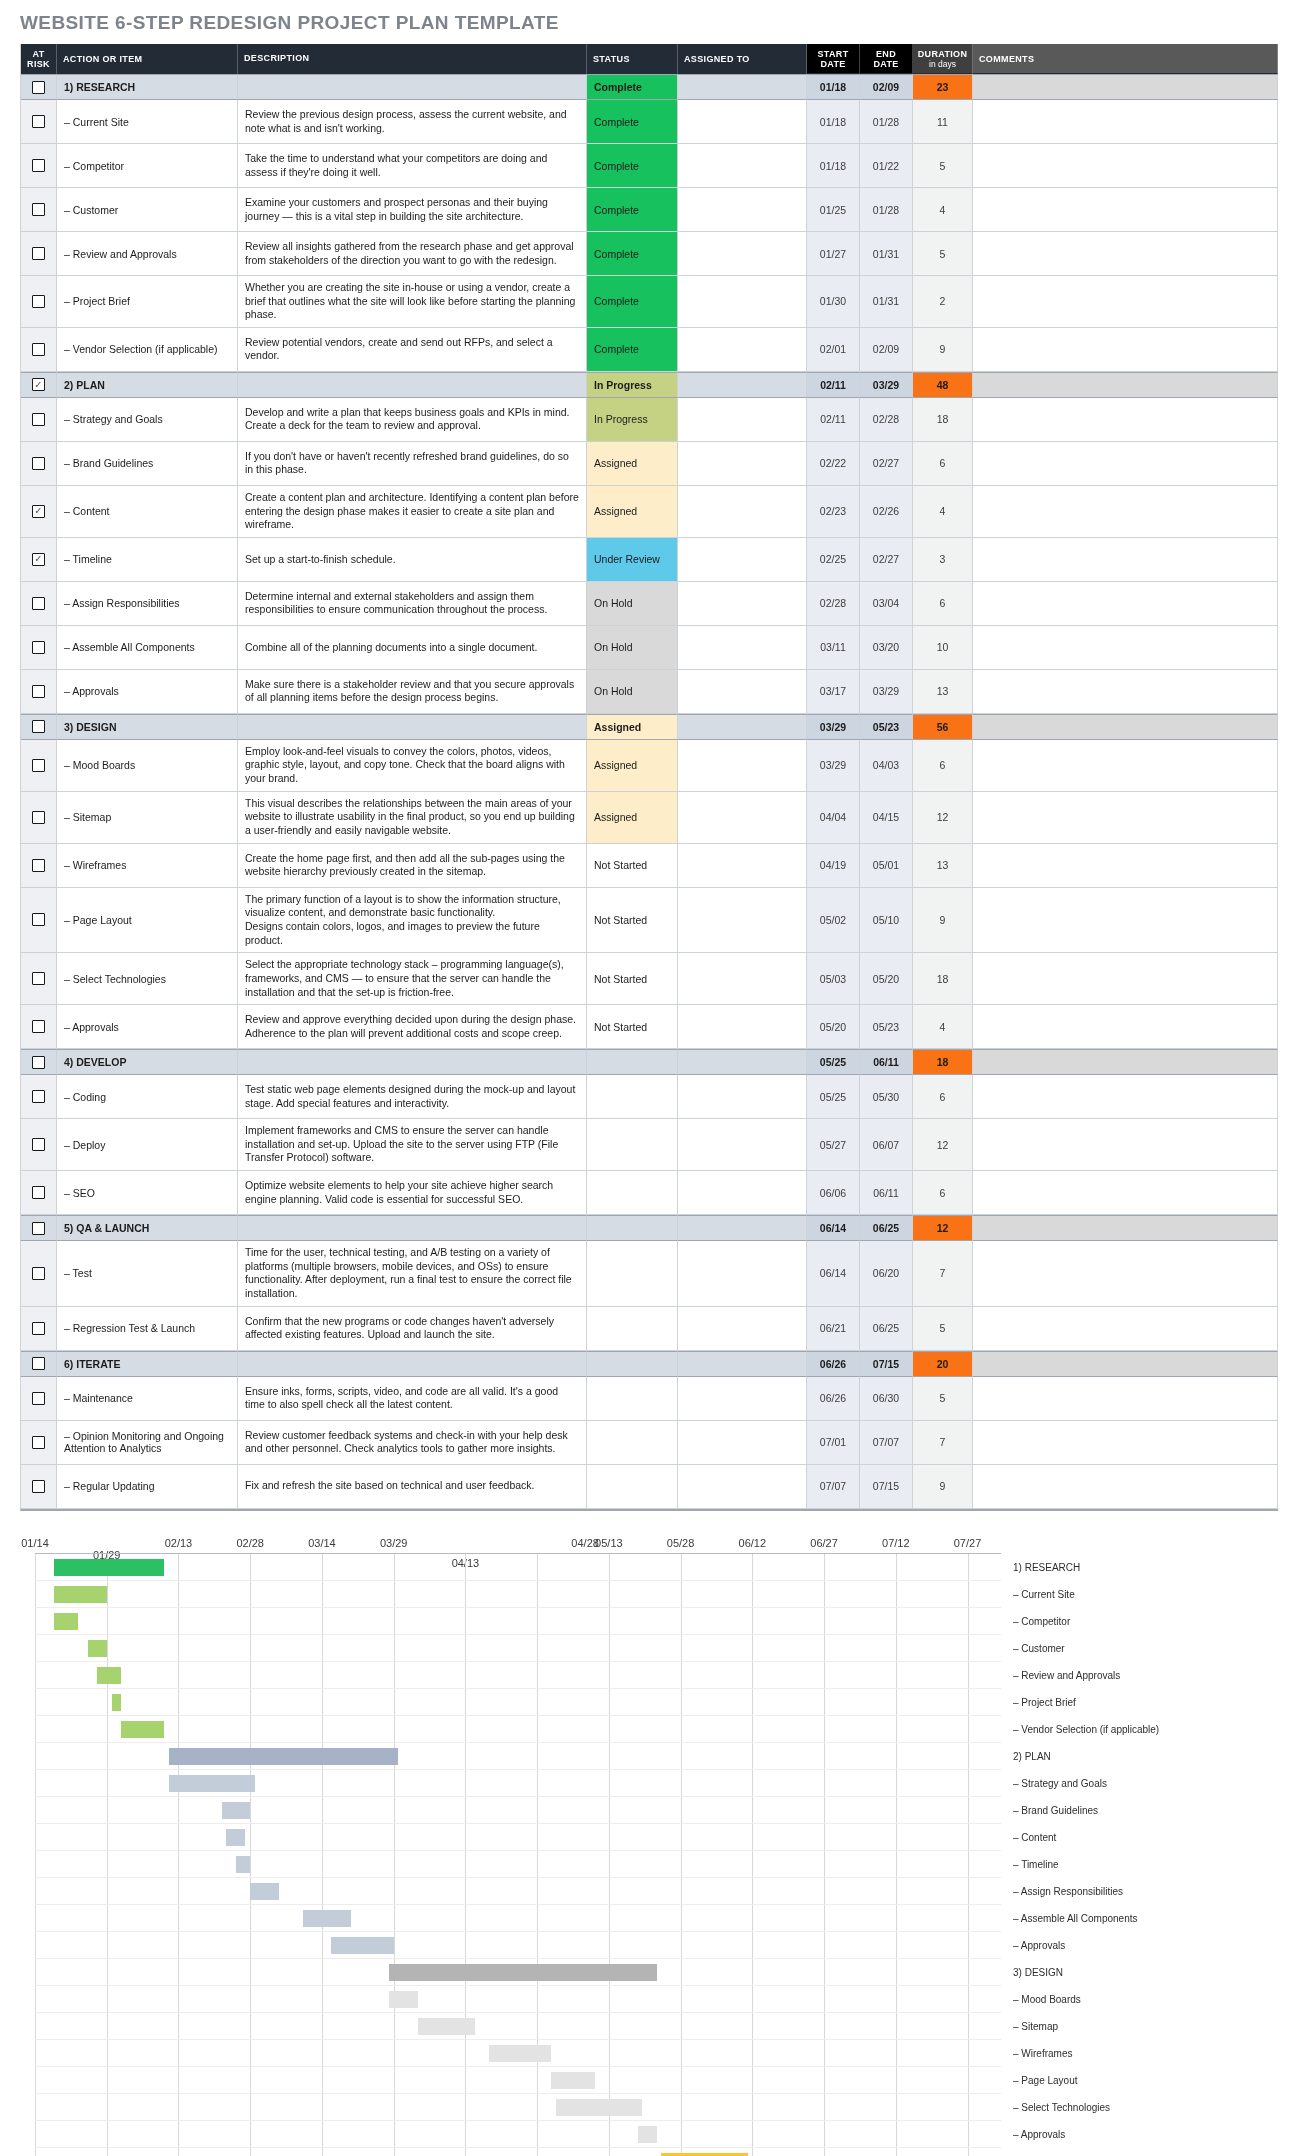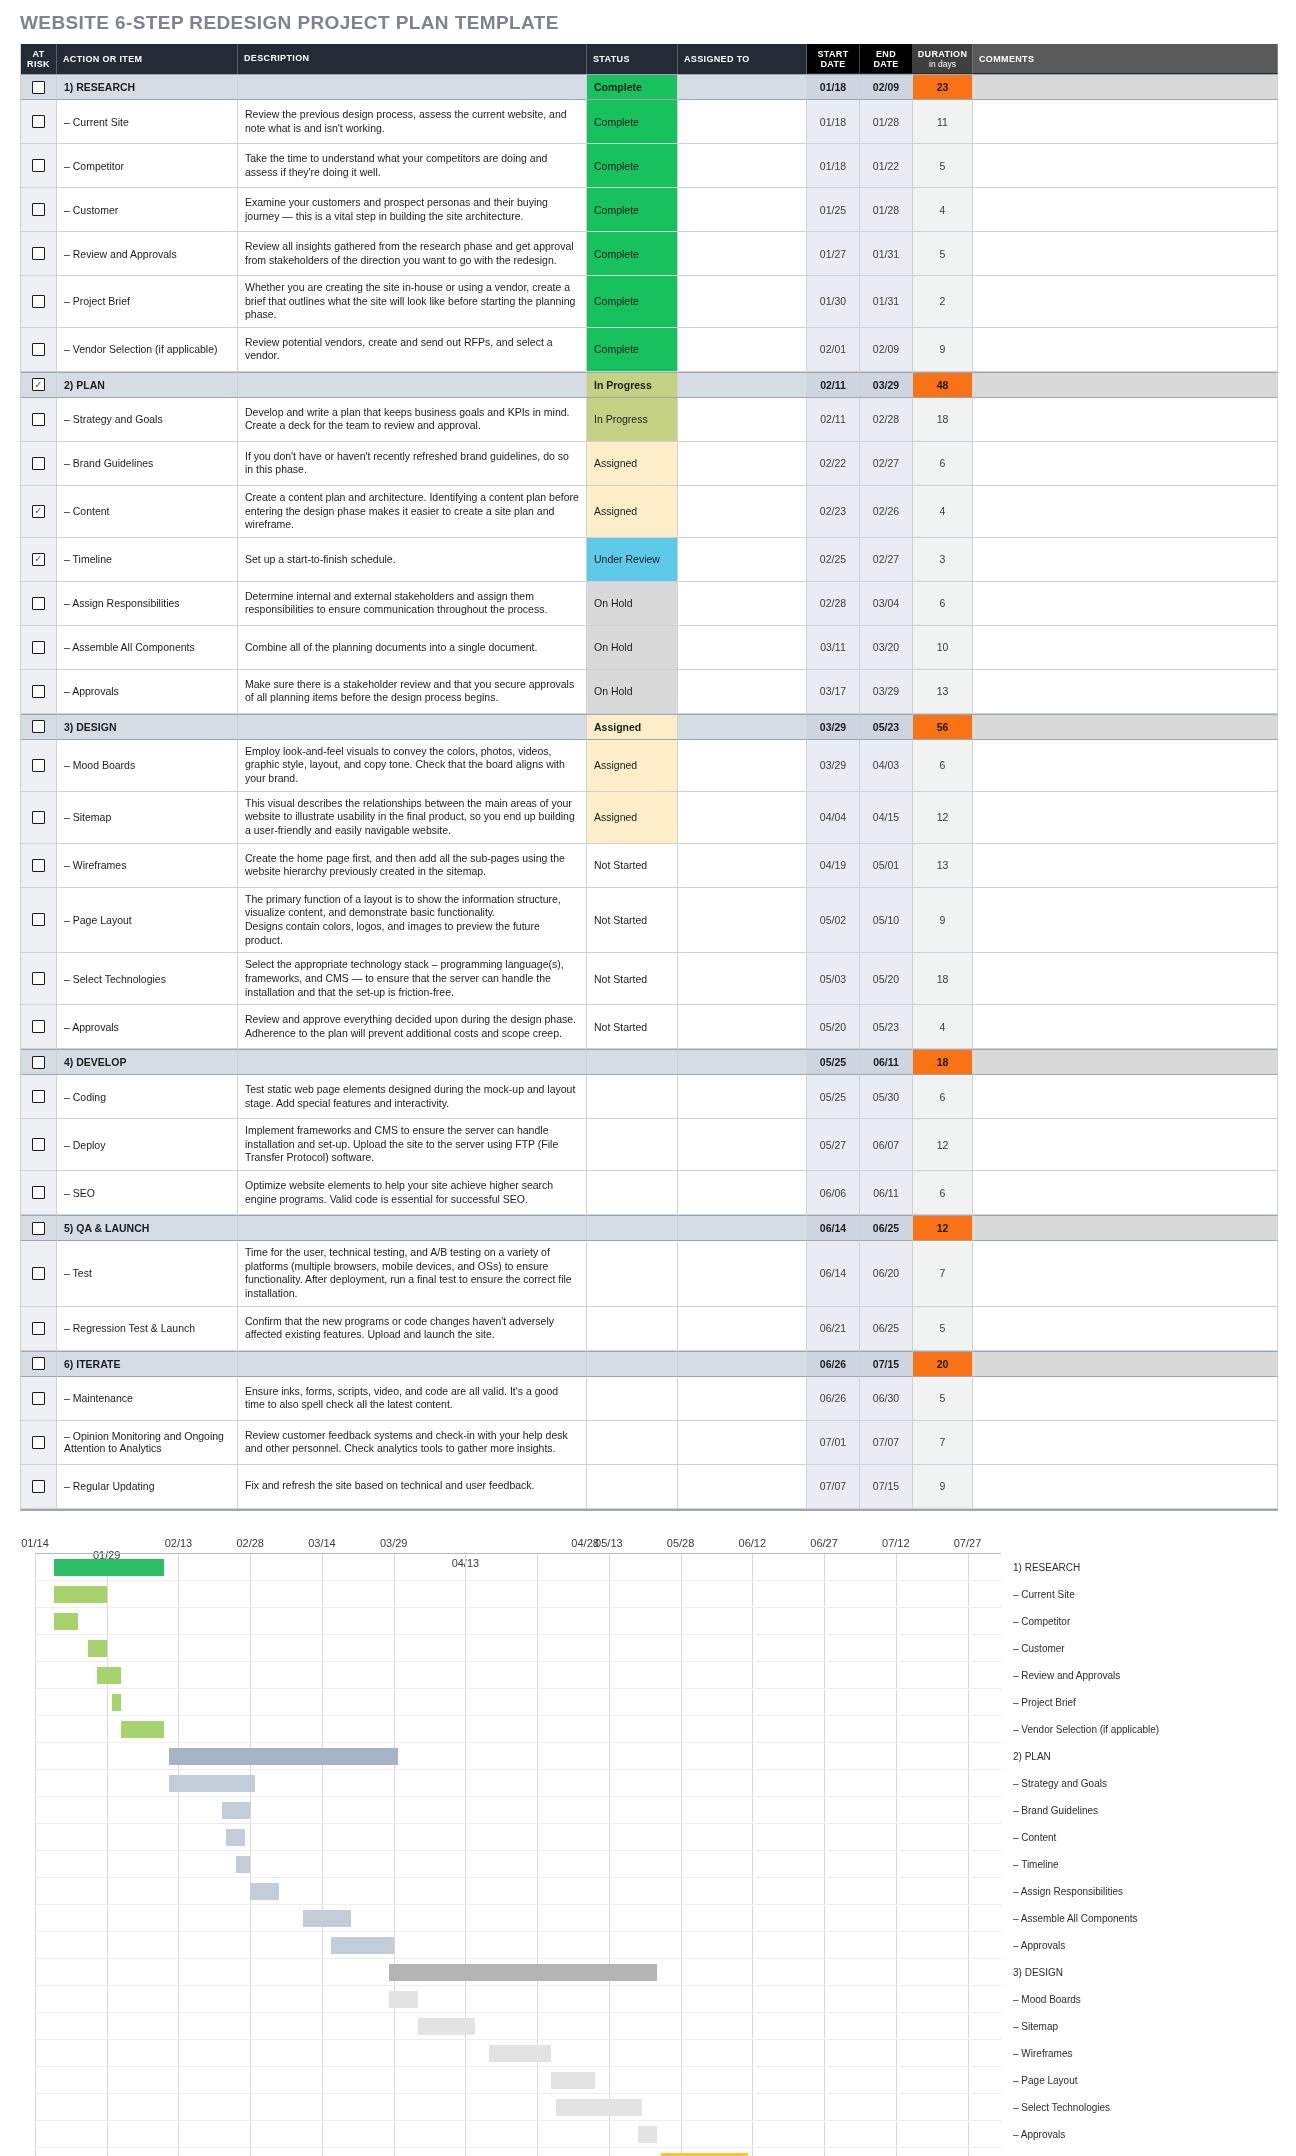--- a/index.html
+++ b/index.html
@@ -397,21 +397,21 @@
           <div class="cell c-start">05/27</div>
           <div class="cell c-end">06/07</div>
           <div class="cell c-duration">12</div>
           <div class="cell c-comments"></div>
         </div>
         <div class="trow task">
           <div class="cell c-atrisk">
             <div class="checkbox"></div>
           </div>
           <div class="cell c-action">– SEO</div>
-          <div class="cell c-desc">Optimize website elements to help your site achieve higher search engine programs. Valid code is essential for successful SEO.</div>
+          <div class="cell c-desc">Optimize website elements to help your site achieve higher search engine planning. Valid code is essential for successful SEO.</div>
           <div class="cell c-status"></div>
           <div class="cell c-assigned"></div>
           <div class="cell c-start">06/06</div>
           <div class="cell c-end">06/11</div>
           <div class="cell c-duration">6</div>
           <div class="cell c-comments"></div>
         </div>
         <div class="trow section">
           <div class="cell c-atrisk">
             <div class="checkbox"></div>

